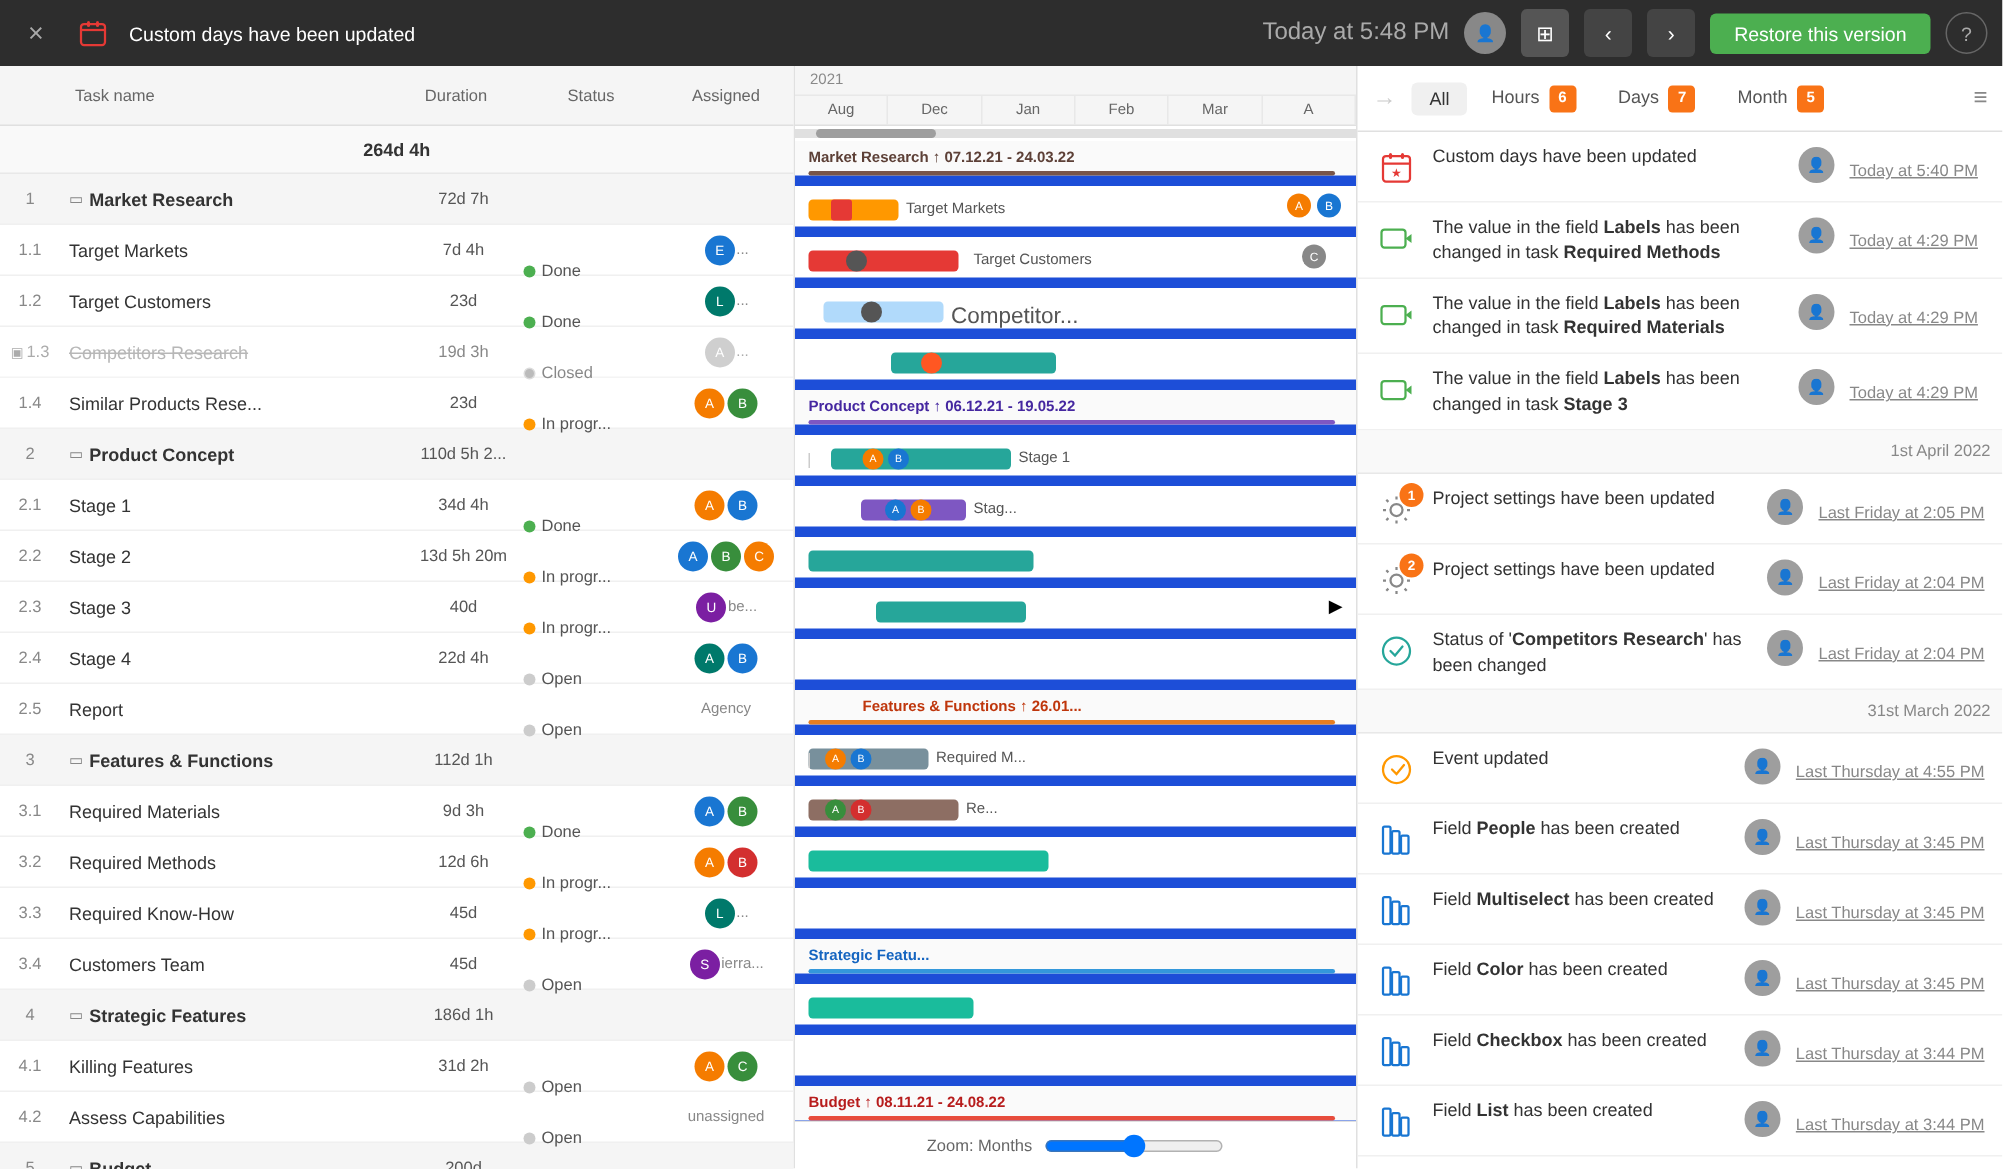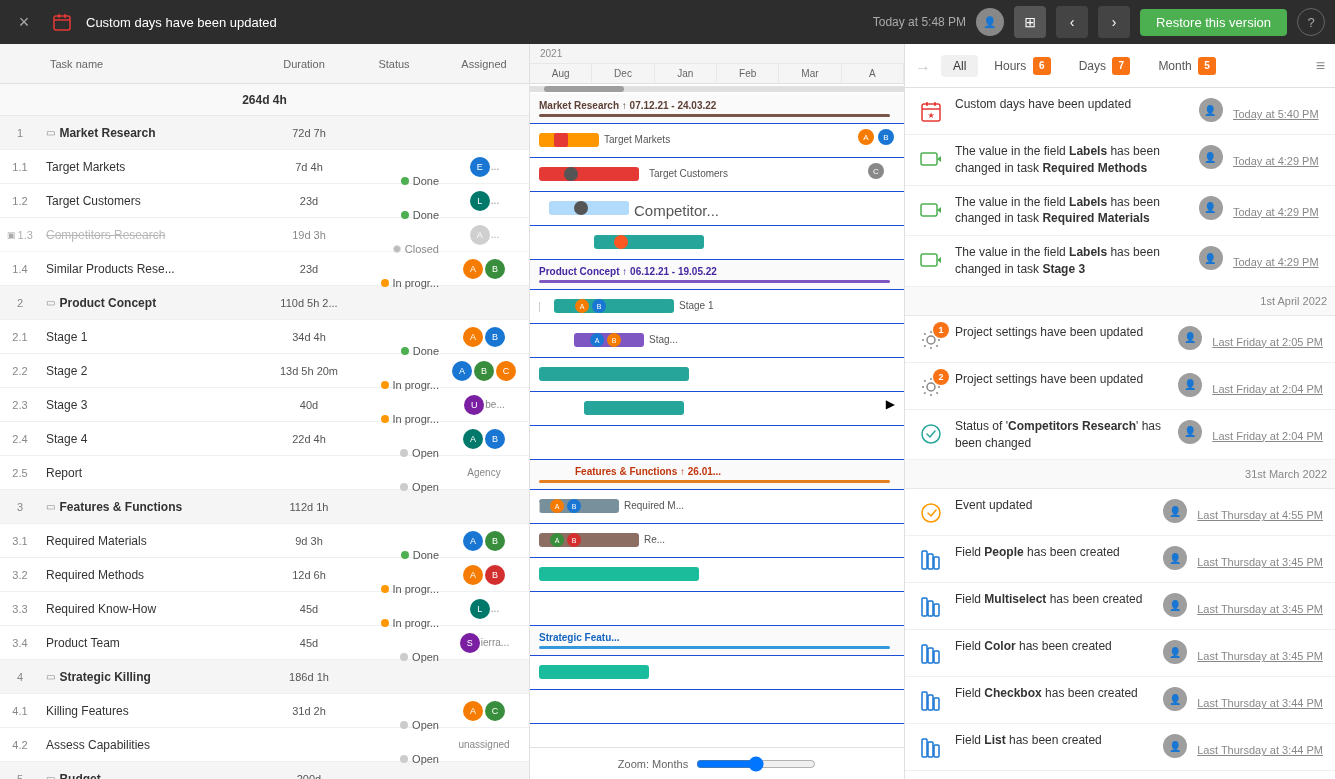--- a/index.html
+++ b/index.html
@@ -3,21 +3,21 @@
   <meta charset="utf-8">
   <style>
     * { box-sizing: border-box; margin: 0; padding: 0; }
     body { font-family: -apple-system, BlinkMacSystemFont, 'Segoe UI', sans-serif; font-size: 12px; background: #fff; overflow: hidden; width: 1335px; height: 779px; }
 
     
     .top-bar { display: flex; align-items: center; background: #2d2d2d; color: #fff; height: 44px; padding: 0 10px; gap: 10px; }
     .top-bar-close { width: 28px; height: 28px; display: flex; align-items: center; justify-content: center; cursor: pointer; color: #aaa; font-size: 18px; }
     .top-bar-icon { width: 28px; height: 28px; display: flex; align-items: center; justify-content: center; color: #aaa; }
     .top-bar-title { color: #fff; font-size: 13px; flex: 1; }
-    .top-bar-time { color: #aaa; font-size: 12px; margin-left: 48px; }
+    .top-bar-time { color: #aaa; font-size: 16px; margin-left: 48px; }
     .avatar-circle { width: 28px; height: 28px; border-radius: 50%; background: #888; overflow: hidden; display: flex; align-items: center; justify-content: center; color: #fff; font-size: 11px; }
     .nav-btn { width: 32px; height: 32px; display: flex; align-items: center; justify-content: center; background: #444; border-radius: 4px; cursor: pointer; color: #fff; font-size: 14px; }
     .restore-btn { background: #4caf50; color: #fff; border: none; border-radius: 4px; padding: 6px 16px; font-size: 13px; cursor: pointer; font-weight: 500; }
     .help-btn { width: 28px; height: 28px; display: flex; align-items: center; justify-content: center; border: 1px solid #666; border-radius: 50%; color: #aaa; cursor: pointer; font-size: 13px; }
     .grid-icon { width: 32px; height: 32px; display: flex; align-items: center; justify-content: center; background: #555; border-radius: 4px; color: #fff; font-size: 14px; }
 
     
     .main { display: flex; height: calc(779px - 44px); }
 
     
@@ -33,39 +33,39 @@
 
     .task-row { display: flex; align-items: center; height: 34px; border-bottom: 1px solid #f0f0f0; }
     .task-row.group-row { background: #f5f5f5; }
 
     .task-num { width: 40px; text-align: center; color: #888; font-size: 11px; }
     .task-name-cell { flex: 1; padding: 0 6px; display: flex; align-items: center; gap: 4px; }
     .task-name-text { font-size: 12px; color: #333; }
     .task-name-text.bold { font-weight: 600; }
     .task-name-text.strikethrough { text-decoration: line-through; color: #999; }
     .task-dur { width: 80px; text-align: center; font-size: 11px; color: #555; }
-    .task-status { width: 90px; display: flex; align-items: center; justify-content: flex-end; gap: 4px; font-size: 11px; color: #555; margin-top: 28px; }
+    .task-status { width: 90px; display: flex; align-items: center; justify-content: flex-start; gap: 4px; font-size: 11px; color: #555; margin-top: 28px; }
     .status-dot { width: 8px; height: 8px; border-radius: 50%; }
     .dot-done { background: #4caf50; }
     .dot-inprog { background: #ff9800; }
     .dot-closed { background: #9e9e9e; border: 1px solid #ccc; }
     .dot-open { background: #ccc; }
     .task-assigned { width: 90px; display: flex; align-items: center; justify-content: center; }
     .mini-avatar { width: 20px; height: 20px; border-radius: 50%; background: #888; display: inline-flex; align-items: center; justify-content: center; color: #fff; font-size: 9px; margin: 0 1px; }
     .expand-icon { font-size: 10px; color: #888; cursor: pointer; }
 
     
     .gantt-panel { flex: 1; display: flex; flex-direction: column; background: #fff; border-right: 1px solid #e0e0e0; overflow: hidden; }
     .gantt-header { height: 40px; background: #f5f5f5; border-bottom: 1px solid #e0e0e0; display: flex; flex-direction: column; }
     .gantt-year-row { display: flex; align-items: center; height: 20px; border-bottom: 1px solid #e8e8e8; padding: 0 4px; }
     .gantt-year { font-size: 10px; color: #888; padding: 0 6px; }
     .gantt-month-row { display: flex; height: 20px; }
     .gantt-month { flex: 1; text-align: center; font-size: 10px; color: #666; border-right: 1px solid #e8e8e8; display: flex; align-items: center; justify-content: center; }
     .gantt-body { flex: 1; overflow-y: auto; overflow-x: hidden; position: relative; }
-    .gantt-row { height: 34px; border-bottom: 1px solid #1d4ed8; display: flex; align-items: flex-end; padding: 0 4px; position: relative; }
+    .gantt-row { height: 34px; border-bottom: 7px solid #1d4ed8; display: flex; align-items: flex-end; padding: 0 4px; position: relative; }
 
     .zoom-bar { height: 32px; border-top: 1px solid #e0e0e0; display: flex; align-items: center; justify-content: center; gap: 8px; font-size: 11px; color: #666; padding: 0 8px; }
     .zoom-slider { flex: 1; max-width: 120px; }
 
     
     .history-panel { width: 430px; display: flex; flex-direction: column; }
     .history-tabs { display: flex; align-items: center; height: 44px; border-bottom: 1px solid #e0e0e0; padding: 0 10px; gap: 4px; }
     .back-arrow { color: #ccc; font-size: 16px; margin-right: 6px; cursor: pointer; }
     .history-tab { padding: 4px 12px; border-radius: 4px; font-size: 12px; cursor: pointer; color: #555; }
     .history-tab.active { background: #f0f0f0; color: #333; font-weight: 500; }
@@ -311,35 +311,35 @@
         <div class="task-dur">45d</div>
         <div class="task-status"><span class="status-dot dot-inprog"></span>In progr...</div>
         <div class="task-assigned">
             <span class="mini-avatar avatar-teal">L</span>
             <span style="font-size:10px;color:#888;">...</span>
           </div>
       </div>
       <div class="task-row">
         <div class="task-num">3.4</div>
         <div class="task-name-cell">
-            <span class="task-name-text">Product Team</span>
+            <span class="task-name-text">Customers Team</span>
           </div>
         <div class="task-dur">45d</div>
         <div class="task-status"><span class="status-dot dot-open"></span>Open</div>
         <div class="task-assigned">
             <span class="mini-avatar avatar-purple">S</span>
             <span style="font-size:10px;color:#888;">ierra...</span>
           </div>
       </div>
 
       <div class="task-row group-row">
         <div class="task-num">4</div>
         <div class="task-name-cell">
           <span class="expand-icon">▭</span>
-          <span class="task-name-text bold">Strategic Killing</span>
+          <span class="task-name-text bold">Strategic Features</span>
         </div>
         <div class="task-dur">186d 1h</div>
         <div class="task-status"></div>
         <div class="task-assigned"></div>
       </div>
       <div class="task-row">
         <div class="task-num">4.1</div>
         <div class="task-name-cell">
             <span class="task-name-text">Killing Features</span>
           </div>
@@ -531,20 +531,26 @@
       </div>
 
       <div class="gantt-row">
         <div style="position:relative;width:100%;height:100%;">
           <div style="position:absolute;left:5px;top:9px;width:110px;height:14px;background:#1abc9c;border-radius:3px;"></div>
         </div>
       </div>
 
       <div class="gantt-row"></div>
 
+      <div class="gantt-row gantt-group-row" style="height:30px;">
+        <div style="position:relative;width:100%;height:100%;">
+          <span style="position:absolute;left:5px;top:6px;font-size:10px;font-weight:700;color:#b71c1c;">Budget ↑ 08.11.21 - 24.08.22</span>
+          <div style="position:absolute;left:5px;top:20px;right:10px;height:3px;background:#e74c3c;border-radius:2px;"></div>
+        </div>
+      </div>
 
     </div>
 
     <div class="zoom-bar">
       <span>Zoom: Months</span>
       <input type="range" class="zoom-slider" min="0" max="100" value="50" style="">
     </div>
   </div>
 
   <div class="history-panel">

